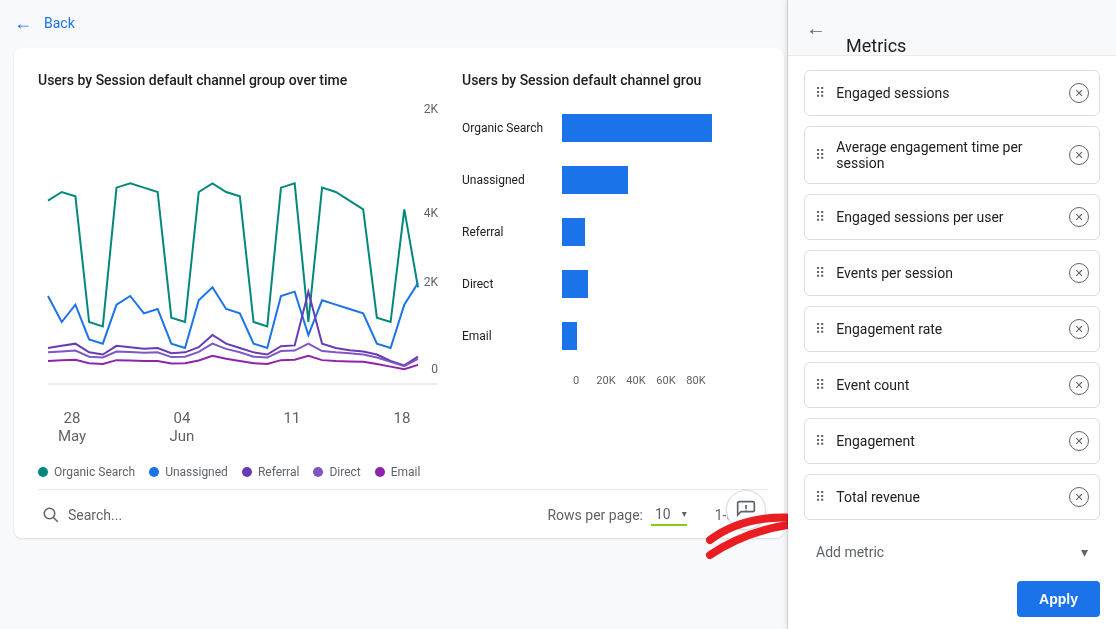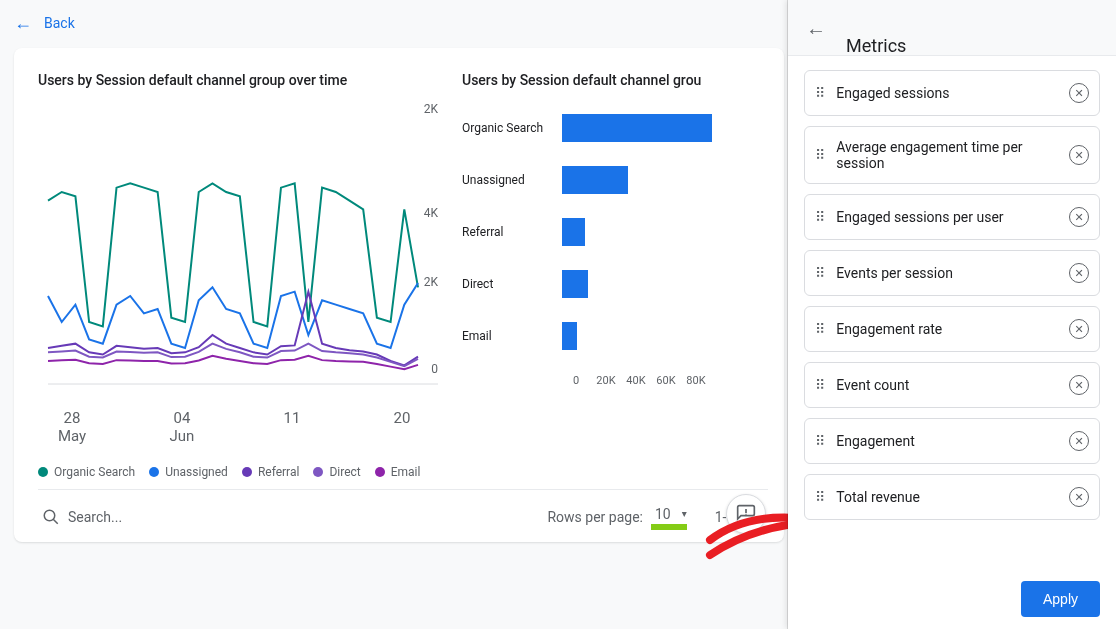--- a/index.html
+++ b/index.html
@@ -74,21 +74,21 @@
   box-shadow: 0 1px 3px rgba(60,64,67,.2);
   cursor: pointer;
 }
 .card-footer {
   display: flex; justify-content: space-between; align-items: center;
   padding: 14px 6px 0 4px; color: #5f6368; font-size: 14px;
   border-top: 1px solid #e8eaed; margin-top: 10px;
 }
 .search-box { display:flex; align-items:center; gap:8px; }
 .rows-sel { display:flex; align-items:center; gap:8px; }
-.rows-sel .dd { border-bottom:6px solid #84cc16; padding:2px 16px 2px 4px; position:relative;}
+.rows-sel .dd { border-bottom:2px solid #84cc16; padding:2px 16px 2px 4px; position:relative;}
 .rows-sel .dd::after { content:"▾"; position:absolute; right:0; font-size:10px; top:4px;}
 
 
 .side-panel {
   position: absolute;
   right: 0; top: 0;
   width: 328px; height: 629px;
   background: #fff;
   box-shadow: -1px 0 0 rgba(0,0,0,.12), -2px 0 6px rgba(0,0,0,.1);
   display: flex; flex-direction: column;
@@ -116,21 +116,21 @@
 .add-metric {
   display:flex; justify-content:space-between; align-items:center;
   padding: 14px 12px; color:#5f6368; font-size:14px; cursor:pointer;
   border-radius:4px;
 }
 .panel-footer {
   padding: 12px 16px; display:flex; justify-content:flex-end;
 }
 .apply-btn {
   background:#1a73e8; color:#fff; border:none; border-radius:4px;
-  padding: 10px 22px; font-size:14px; font-weight:400; cursor:pointer;
+  padding: 10px 22px; font-size:14px; font-weight:700; cursor:pointer;
 }
 
 .red-arrow {
   position:absolute; left: 700px; top: 490px; pointer-events:none;
 }
 .x-axis-labels {
   display:flex; justify-content:space-between;
   width:370px; margin-left: 14px; margin-top:2px;
   font-size:15px; color:#5f6368; text-align:center;
 }
@@ -156,21 +156,21 @@
         <polyline points="10,96.66666666666669 23.703703703703702,88 37.407407407407405,92.33333333333334 51.111111111111114,218 64.81481481481481,222.33333333333334 78.51851851851852,83.66666666666666 92.22222222222223,79.33333333333334 105.92592592592592,83.66666666666666 119.62962962962963,88 133.33333333333331,213.66666666666666 147.03703703703704,218 160.74074074074073,88 174.44444444444446,79.33333333333334 188.14814814814815,88 201.85185185185185,92.33333333333334 215.55555555555554,218 229.25925925925927,222.33333333333334 242.96296296296296,83.66666666666666 256.66666666666663,79.33333333333334 270.3703703703704,218 284.0740740740741,83.66666666666666 297.77777777777777,88 311.48148148148147,96.66666666666669 325.18518518518516,105.33333333333334 338.8888888888889,213.66666666666666 352.5925925925926,218 366.2962962962963,105.33333333333334 380,183.33333333333334" fill="none" stroke="#00897b" stroke-width="2"></polyline>
             <polyline points="10,192 23.703703703703702,218 37.407407407407405,200.66666666666669 51.111111111111114,235.33333333333334 64.81481481481481,239.66666666666666 78.51851851851852,200.66666666666669 92.22222222222223,192 105.92592592592592,209.33333333333334 119.62962962962963,205 133.33333333333331,239.66666666666666 147.03703703703704,244 160.74074074074073,196.33333333333331 174.44444444444446,183.33333333333334 188.14814814814815,205 201.85185185185185,209.33333333333334 215.55555555555554,239.66666666666666 229.25925925925927,244 242.96296296296296,192 256.66666666666663,187.66666666666669 270.3703703703704,231 284.0740740740741,196.33333333333331 297.77777777777777,200.66666666666669 311.48148148148147,205 325.18518518518516,209.33333333333334 338.8888888888889,239.66666666666666 352.5925925925926,244 366.2962962962963,200.66666666666669 380,179" fill="none" stroke="#1a73e8" stroke-width="2"></polyline>
             <polyline points="10,244 23.703703703703702,241.83333333333334 37.407407407407405,239.66666666666666 51.111111111111114,248.33333333333334 64.81481481481481,250.5 78.51851851851852,241.83333333333334 92.22222222222223,243.13333333333333 105.92592592592592,244.86666666666667 119.62962962962963,244 133.33333333333331,249.2 147.03703703703704,248.33333333333334 160.74074074074073,243.13333333333333 174.44444444444446,231 188.14814814814815,239.66666666666666 201.85185185185185,244 215.55555555555554,248.33333333333334 229.25925925925927,250.5 242.96296296296296,242.26666666666665 256.66666666666663,241.4 270.3703703703704,187.66666666666669 284.0740740740741,239.66666666666666 297.77777777777777,244 311.48148148148147,246.16666666666666 325.18518518518516,247.46666666666667 338.8888888888889,250.5 352.5925925925926,257 366.2962962962963,261.3333333333333 380,252.66666666666666" fill="none" stroke="#673ab7" stroke-width="2"></polyline>
             <polyline points="10,248.33333333333334 23.703703703703702,247.46666666666667 37.407407407407405,246.6 51.111111111111114,252.66666666666666 64.81481481481481,253.53333333333333 78.51851851851852,247.46666666666667 92.22222222222223,247.9 105.92592592592592,248.76666666666665 119.62962962962963,248.33333333333334 133.33333333333331,253.1 147.03703703703704,252.66666666666666 160.74074074074073,247.9 174.44444444444446,239.66666666666666 188.14814814814815,244.86666666666667 201.85185185185185,248.33333333333334 215.55555555555554,252.66666666666666 229.25925925925927,253.53333333333333 242.96296296296296,247.03333333333333 256.66666666666663,246.6 270.3703703703704,239.66666666666666 284.0740740740741,247.03333333333333 297.77777777777777,248.33333333333334 311.48148148148147,249.2 325.18518518518516,250.5 338.8888888888889,253.53333333333333 352.5925925925926,257.8666666666667 366.2962962962963,262.2 380,254.83333333333334" fill="none" stroke="#7e57c2" stroke-width="2"></polyline>
             <polyline points="10,257 23.703703703703702,256.1333333333333 37.407407407407405,255.7 51.111111111111114,259.1666666666667 64.81481481481481,260.03333333333336 78.51851851851852,256.1333333333333 92.22222222222223,256.56666666666666 105.92592592592592,257 119.62962962962963,257 133.33333333333331,259.6 147.03703703703704,259.1666666666667 160.74074074074073,256.56666666666666 174.44444444444446,251.8 188.14814814814815,254.83333333333334 201.85185185185185,257 215.55555555555554,259.1666666666667 229.25925925925927,260.03333333333336 242.96296296296296,256.1333333333333 256.66666666666663,255.7 270.3703703703704,251.8 284.0740740740741,256.1333333333333 297.77777777777777,257 311.48148148148147,257.43333333333334 325.18518518518516,257.8666666666667 338.8888888888889,260.03333333333336 352.5925925925926,262.6333333333333 366.2962962962963,265.23333333333335 380,260.9" fill="none" stroke="#8e24aa" stroke-width="2"></polyline>
           </svg>
         <div class="x-axis-labels" id="x-axis-labels">
             <div>28<br>May</div>
             <div>04<br>Jun</div>
             <div>11</div>
-            <div>20</div>
+            <div>18</div>
           </div>
         <div class="y-ticks" id="y-ticks">
             <span style="top: 254px;">0</span>
             <span style="top: 167.333px;">2K</span>
             <span style="top: 98px;">4K</span>
             <span style="top: -6px;">2K</span>
           </div>
 
         <div class="legend" id="legend">
             <div class="legend-item">
@@ -300,17 +300,21 @@
       <div class="metric-item">
     <span class="drag-handle">⠿</span>
     <span class="metric-label">Engagement</span>
     <span class="remove-btn">✕</span>
       </div>
       <div class="metric-item">
     <span class="drag-handle">⠿</span>
     <span class="metric-label">Total revenue</span>
     <span class="remove-btn">✕</span>
       </div>
+      <div class="add-metric">
+        <span>Add metric</span>
+        <span>▾</span>
+      </div>
     </div>
   <div class="panel-footer">
     <button class="apply-btn">Apply</button>
   </div>
 </div>
 
 </body></html>

